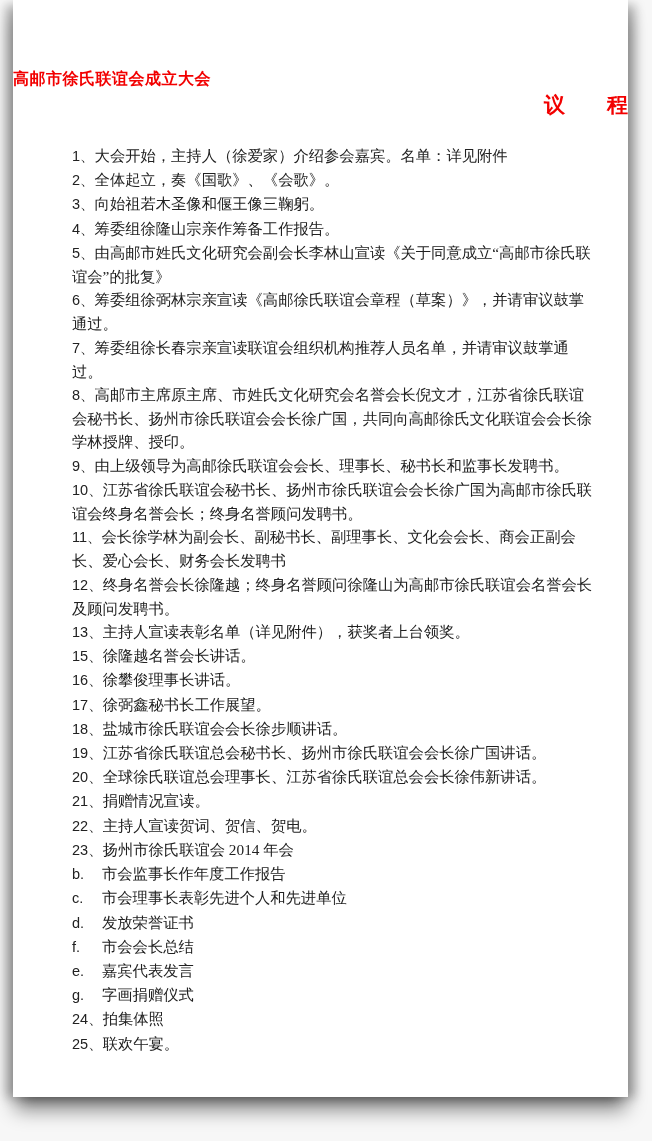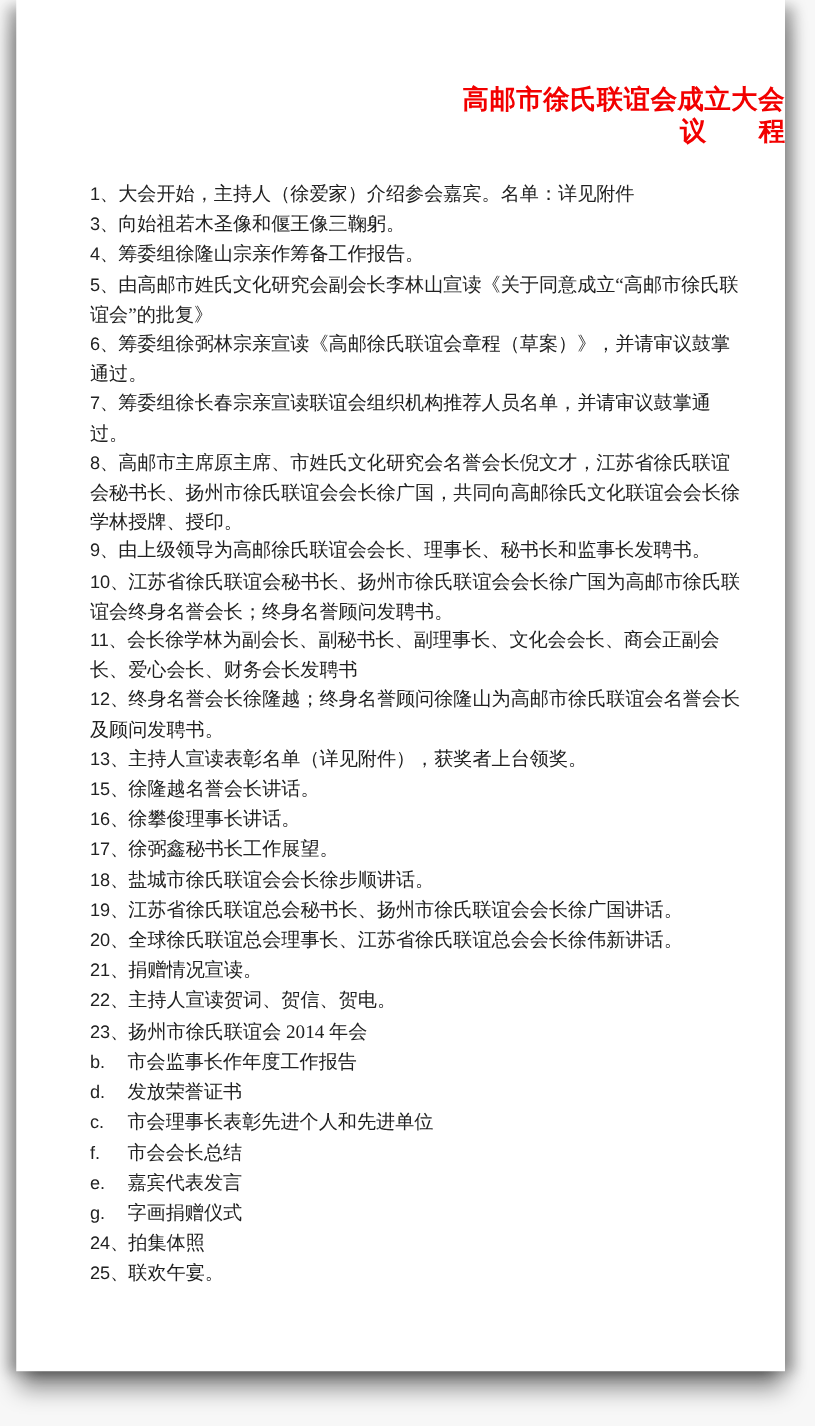--- a/index.html
+++ b/index.html
@@ -23,22 +23,22 @@
     width: 615px;
     height: 1097px;
     background: #ffffff;
     box-shadow:
       -9px 3px 10px -2px rgba(0,0,0,0.28),
       9px 3px 10px -2px rgba(0,0,0,0.28),
       0 15px 18px -2px rgba(0,0,0,0.45);
   }
   .doc-title {
     margin-top: 66px;
-    text-align: right;
-    font-size: 21px;
+    text-align: left;
+    font-size: 16px;
     line-height: 26px;
     font-weight: bold;
     color: #f20000;
     letter-spacing: 0.5px;
   }
   .doc-subtitle {
     text-align: right;
     font-size: 21px;
     line-height: 26px;
     font-weight: bold;
@@ -68,20 +68,21 @@
 <body>
 
 <div class="canvas">
   <div class="page">
 
     <div class="doc-title" style="color: rgb(242, 0, 0);">高邮市徐氏联谊会成立大会</div>
     <div class="doc-subtitle" style="color: rgb(242, 0, 0);">议　　程</div>
 
     <div class="content">
       <p class="item"><span class="marker">1、</span><span>大会开始，主持人（徐爱家）介绍参会嘉宾。名单：详见附件</span></p>
+      <p class="item"><span class="marker">2、</span><span>全体起立，奏《国歌》、《会歌》。</span></p>
       <p class="item"><span class="marker">3、</span><span>向始祖若木圣像和偃王像三鞠躬。</span></p>
       <p class="item"><span class="marker">4、</span><span>筹委组徐隆山宗亲作筹备工作报告。</span></p>
       <p class="item"><span class="marker">5、</span><span>由高邮市姓氏文化研究会副会长李林山宣读《关于同意成立“高邮市徐氏联谊会”的批复》</span></p>
       <p class="item"><span class="marker">6、</span><span>筹委组徐弼林宗亲宣读《高邮徐氏联谊会章程（草案）》，并请审议鼓掌通过。</span></p>
       <p class="item"><span class="marker">7、</span><span>筹委组徐长春宗亲宣读联谊会组织机构推荐人员名单，并请审议鼓掌通过。</span></p>
       <p class="item"><span class="marker">8、</span><span>高邮市主席原主席、市姓氏文化研究会名誉会长倪文才，江苏省徐氏联谊会秘书长、扬州市徐氏联谊会会长徐广国，共同向高邮徐氏文化联谊会会长徐学林授牌、授印。</span></p>
       <p class="item"><span class="marker">9、</span><span>由上级领导为高邮徐氏联谊会会长、理事长、秘书长和监事长发聘书。</span></p>
       <p class="item"><span class="marker">10、</span><span>江苏省徐氏联谊会秘书长、扬州市徐氏联谊会会长徐广国为高邮市徐氏联谊会终身名誉会长；终身名誉顾问发聘书。</span></p>
       <p class="item"><span class="marker">11、</span><span>会长徐学林为副会长、副秘书长、副理事长、文化会会长、商会正副会长、爱心会长、财务会长发聘书</span></p>
       <p class="item"><span class="marker">12、</span><span>终身名誉会长徐隆越；终身名誉顾问徐隆山为高邮市徐氏联谊会名誉会长及顾问发聘书。</span></p>
@@ -89,22 +90,22 @@
       <p class="item"><span class="marker">15、</span><span>徐隆越名誉会长讲话。</span></p>
       <p class="item"><span class="marker">16、</span><span>徐攀俊理事长讲话。</span></p>
       <p class="item"><span class="marker">17、</span><span>徐弼鑫秘书长工作展望。</span></p>
       <p class="item"><span class="marker">18、</span><span>盐城市徐氏联谊会会长徐步顺讲话。</span></p>
       <p class="item"><span class="marker">19、</span><span>江苏省徐氏联谊总会秘书长、扬州市徐氏联谊会会长徐广国讲话。</span></p>
       <p class="item"><span class="marker">20、</span><span>全球徐氏联谊总会理事长、江苏省徐氏联谊总会会长徐伟新讲话。</span></p>
       <p class="item"><span class="marker">21、</span><span>捐赠情况宣读。</span></p>
       <p class="item"><span class="marker">22、</span><span>主持人宣读贺词、贺信、贺电。</span></p>
       <p class="item"><span class="marker">23、</span><span>扬州市徐氏联谊会 2014 年会</span></p>
       <p class="item sub"><span class="marker">b.</span><span>市会监事长作年度工作报告</span></p>
+      <p class="item sub"><span class="marker">c.</span><span>市会理事长表彰先进个人和先进单位</span></p>
       <p class="item sub"><span class="marker">d.</span><span>发放荣誉证书</span></p>
-      <p class="item sub"><span class="marker">c.</span><span>市会理事长表彰先进个人和先进单位</span></p>
       <p class="item sub"><span class="marker">f.</span><span>市会会长总结</span></p>
       <p class="item sub"><span class="marker">e.</span><span>嘉宾代表发言</span></p>
       <p class="item sub"><span class="marker">g.</span><span>字画捐赠仪式</span></p>
       <p class="item"><span class="marker">24、</span><span>拍集体照</span></p>
       <p class="item"><span class="marker">25、</span><span>联欢午宴。</span></p>
     </div>
 
   </div>
 </div>
 

